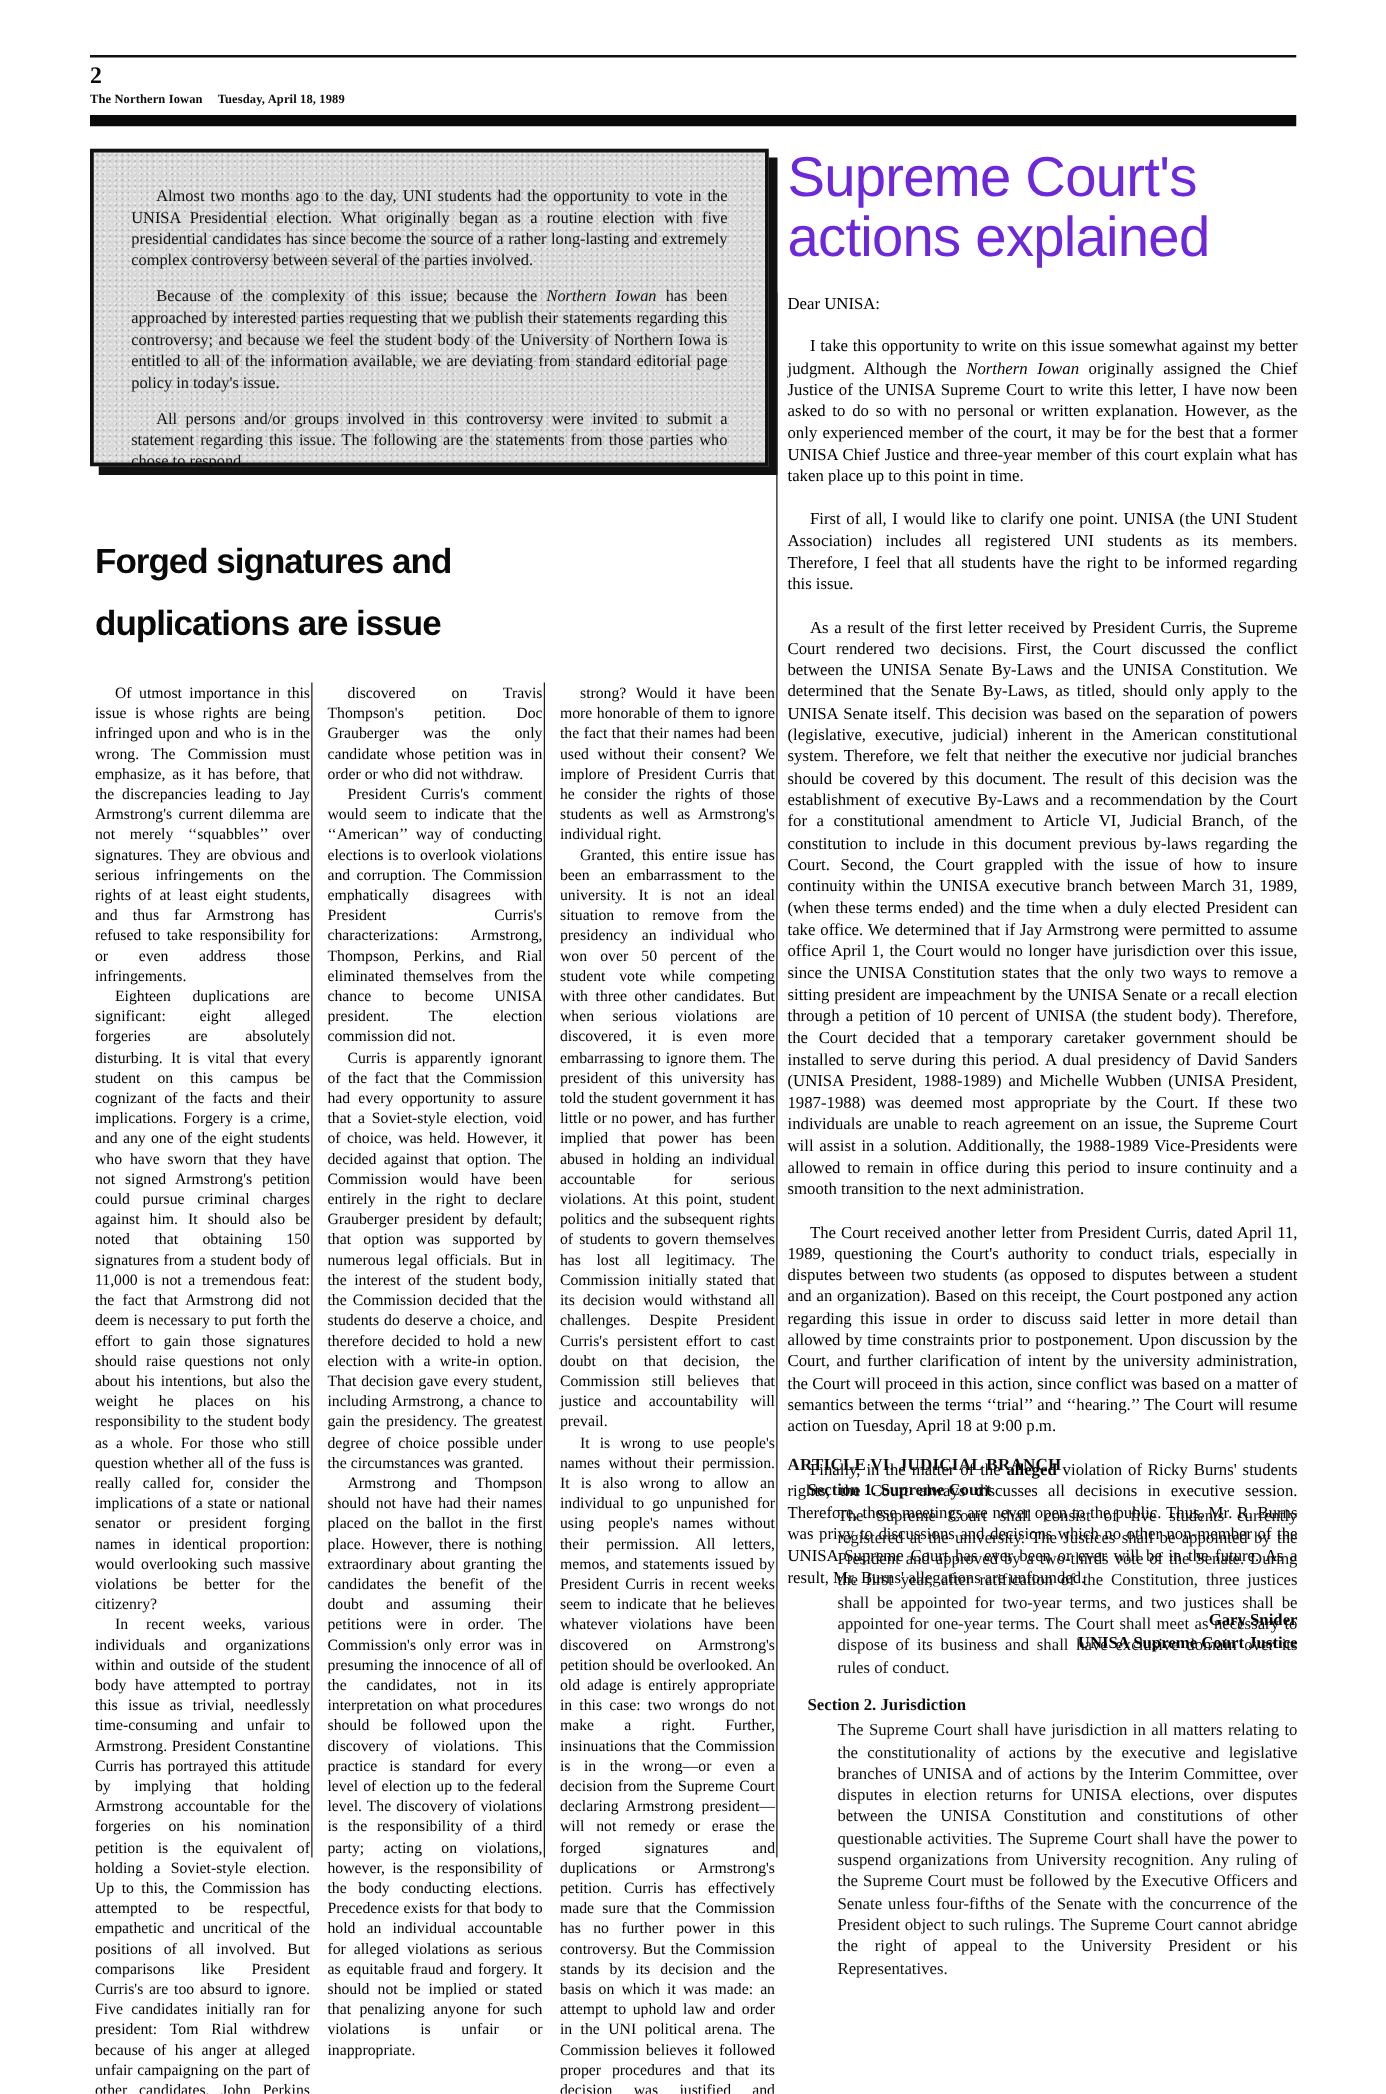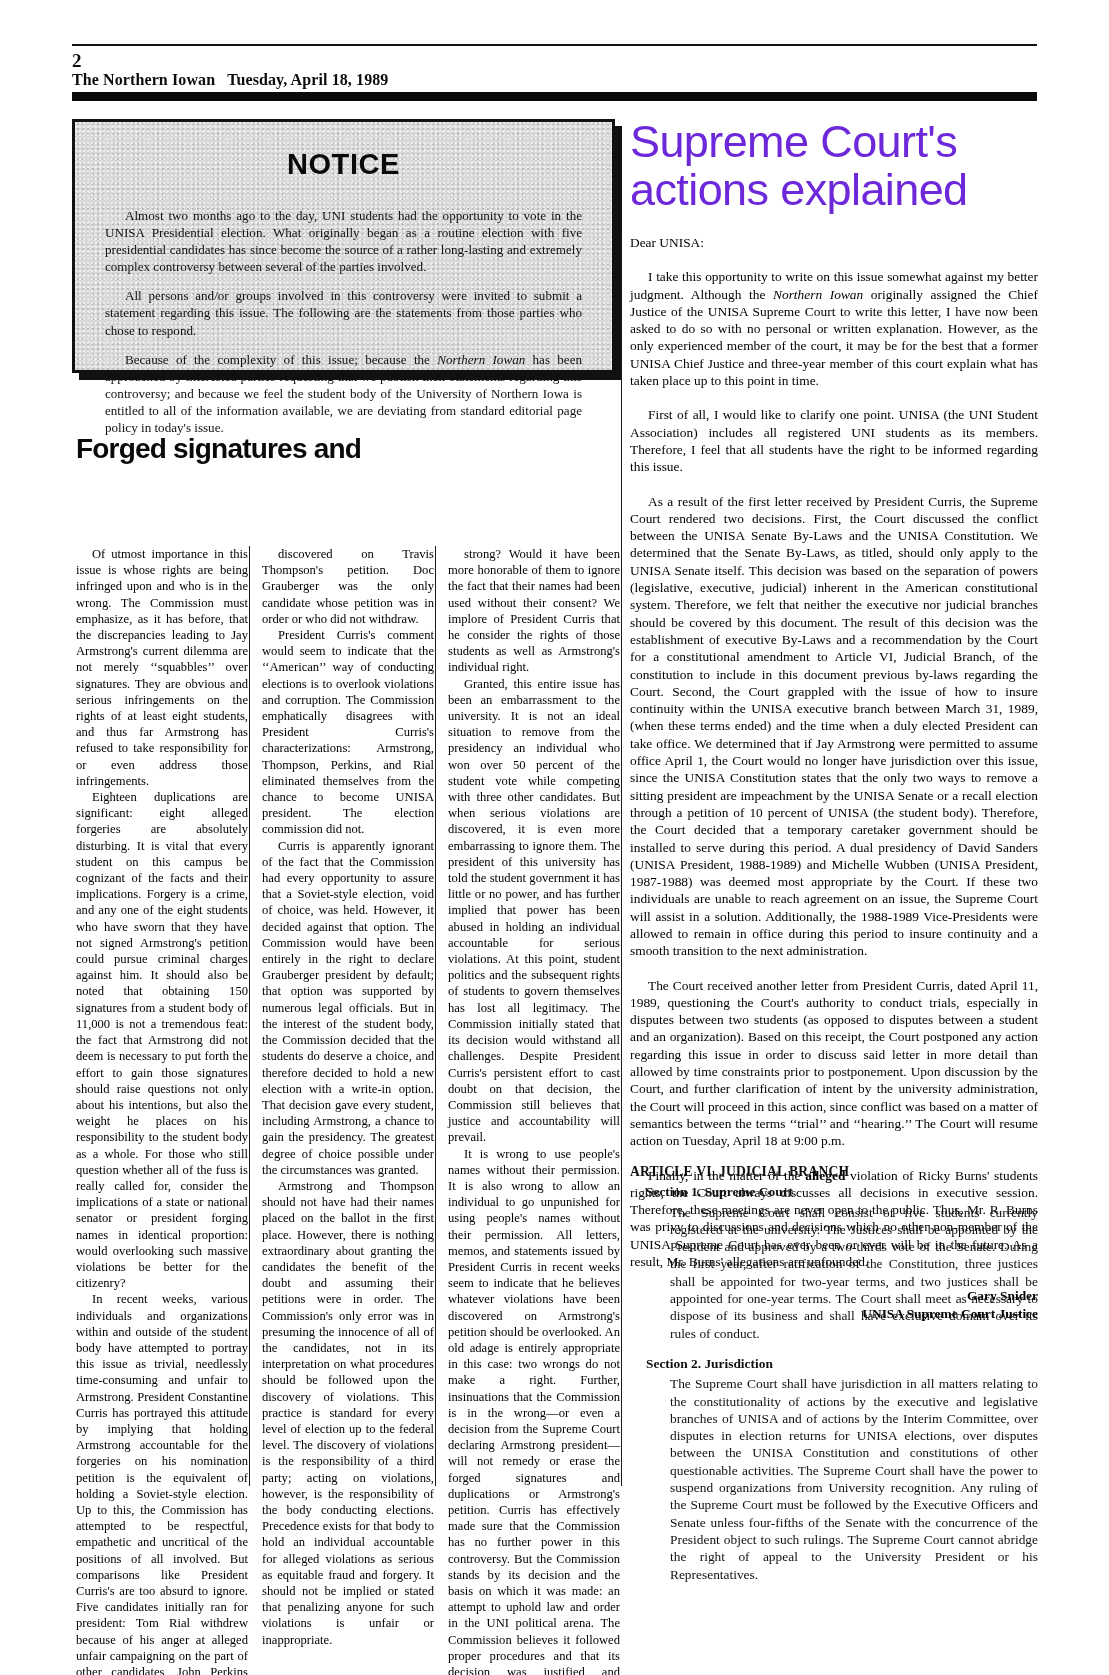--- a/index.html
+++ b/index.html
@@ -38,21 +38,21 @@
   .folio {
     font-family: "Liberation Serif", serif;
     font-size: 19px;
     font-weight: bold;
     line-height: 20px;
     margin-top: 5px;
     letter-spacing: 0px;
   }
   .masthead-line {
     font-family: "Liberation Serif", serif;
-    font-size: 16px;
+    font-size: 10px;
     font-weight: bold;
     line-height: 16px;
     margin-top: 1px;
     letter-spacing: 0.1px;
   }
   .masthead-line .gap { display:inline-block; width: 12px; }
   .rule-thick {
     height: 9px;
     background: #0a0a0a;
     width: 100%;
@@ -225,25 +225,24 @@
     <div class="rule-thin"></div>
     <div class="folio">2</div>
     <div class="masthead-line">
       <span>The Northern Iowan</span><span class="gap"></span><span>Tuesday, April 18, 1989</span>
     </div>
     <div class="rule-thick"></div>
   </div>
 
   <div class="notice-shadow"></div>
   <div class="notice-box">
-    <div class="notice-title">NOTICE</div>
     <div class="notice-body">
       <p>Almost two months ago to the day, UNI students had the opportunity to vote in the UNISA Presidential election. What originally began as a routine election with five presidential candidates has since become the source of a rather long-lasting and extremely complex controversy between several of the parties involved.</p>
+      <p>Because of the complexity of this issue; because the <i>Northern Iowan</i> has been approached by interested parties requesting that we publish their statements regarding this controversy; and because we feel the student body of the University of Northern Iowa is entitled to all of the information available, we are deviating from standard editorial page policy in today's issue.</p>
       <p>All persons and/or groups involved in this controversy were invited to submit a statement regarding this issue. The following are the statements from those parties who chose to respond.</p>
-      <p>Because of the complexity of this issue; because the <i>Northern Iowan</i> has been approached by interested parties requesting that we publish their statements regarding this controversy; and because we feel the student body of the University of Northern Iowa is entitled to all of the information available, we are deviating from standard editorial page policy in today's issue.</p>
     </div>
   </div>
 
   <div class="right-head">
     <div>Supreme Court's</div>
     <div>actions explained</div>
   </div>
 
   <div class="col col-r">
     <p class="noind">Dear UNISA:</p>
@@ -261,20 +260,21 @@
 
     <div class="section-title">Section 1. Supreme Court</div>
     <p class="section-body">The Supreme Court shall consist of five students currently registered at the university. The Justices shall be appointed by the President and approved by a two-thirds vote of the Senate. During the first year, after ratification of the Constitution, three justices shall be appointed for two-year terms, and two justices shall be appointed for one-year terms. The Court shall meet as necessary to dispose of its business and shall have exclusive domain over its rules of conduct.</p>
 
     <div class="section-title">Section 2. Jurisdiction</div>
     <p class="section-body">The Supreme Court shall have jurisdiction in all matters relating to the constitutionality of actions by the executive and legislative branches of UNISA and of actions by the Interim Committee, over disputes in election returns for UNISA elections, over disputes between the UNISA Constitution and constitutions of other questionable activities. The Supreme Court shall have the power to suspend organizations from University recognition. Any ruling of the Supreme Court must be followed by the Executive Officers and Senate unless four-fifths of the Senate with the concurrence of the President object to such rulings. The Supreme Court cannot abridge the right of appeal to the University President or his Representatives.</p>
   </div>
 
   <div class="left-head">
     <div>Forged signatures and</div>
+    <div>duplications are issue</div>
   </div>
 
   <div class="col col-a">
     <p>Of utmost importance in this issue is whose rights are being infringed upon and who is in the wrong. The Commission must emphasize, as it has before, that the discrepancies leading to Jay Armstrong's current dilemma are not merely ‘‘squabbles’’ over signatures. They are obvious and serious infringements on the rights of at least eight students, and thus far Armstrong has refused to take responsibility for or even address those infringements.</p>
     <p class="pgap">Eighteen duplications are significant: eight alleged forgeries are absolutely disturbing. It is vital that every student on this campus be cognizant of the facts and their implications. Forgery is a crime, and any one of the eight students who have sworn that they have not signed Armstrong's petition could pursue criminal charges against him. It should also be noted that obtaining 150 signatures from a student body of 11,000 is not a tremendous feat: the fact that Armstrong did not deem is necessary to put forth the effort to gain those signatures should raise questions not only about his intentions, but also the weight he places on his responsibility to the student body as a whole. For those who still question whether all of the fuss is really called for, consider the implications of a state or national senator or president forging names in identical proportion: would overlooking such massive violations be better for the citizenry?</p>
     <p class="pgap">In recent weeks, various individuals and organizations within and outside of the student body have attempted to portray this issue as trivial, needlessly time-consuming and unfair to Armstrong. President Constantine Curris has portrayed this attitude by implying that holding Armstrong accountable for the forgeries on his nomination petition is the equivalent of holding a Soviet-style election. Up to this, the Commission has attempted to be respectful, empathetic and uncritical of the positions of all involved. But comparisons like President Curris's are too absurd to ignore. Five candidates initially ran for president: Tom Rial withdrew because of his anger at alleged unfair campaigning on the part of other candidates, John Perkins withdrew following allegations that he had illegally campaigned on election day, eight forgeries and 18 duplications were discovered on Armstrong's petition, and two duplicate signatures were</p>
   </div>
 
   <div class="col col-b">
     <p>discovered on Travis Thompson's petition. Doc Grauberger was the only candidate whose petition was in order or who did not withdraw.</p>

